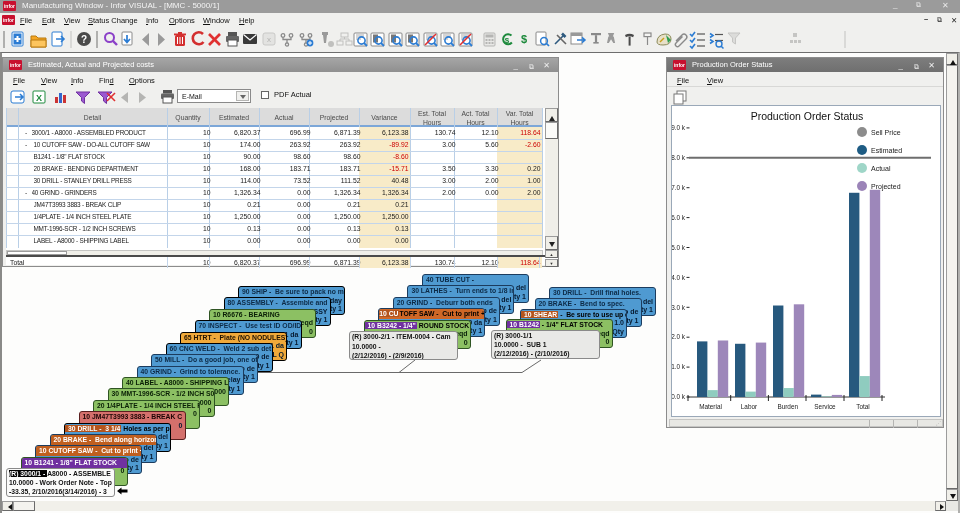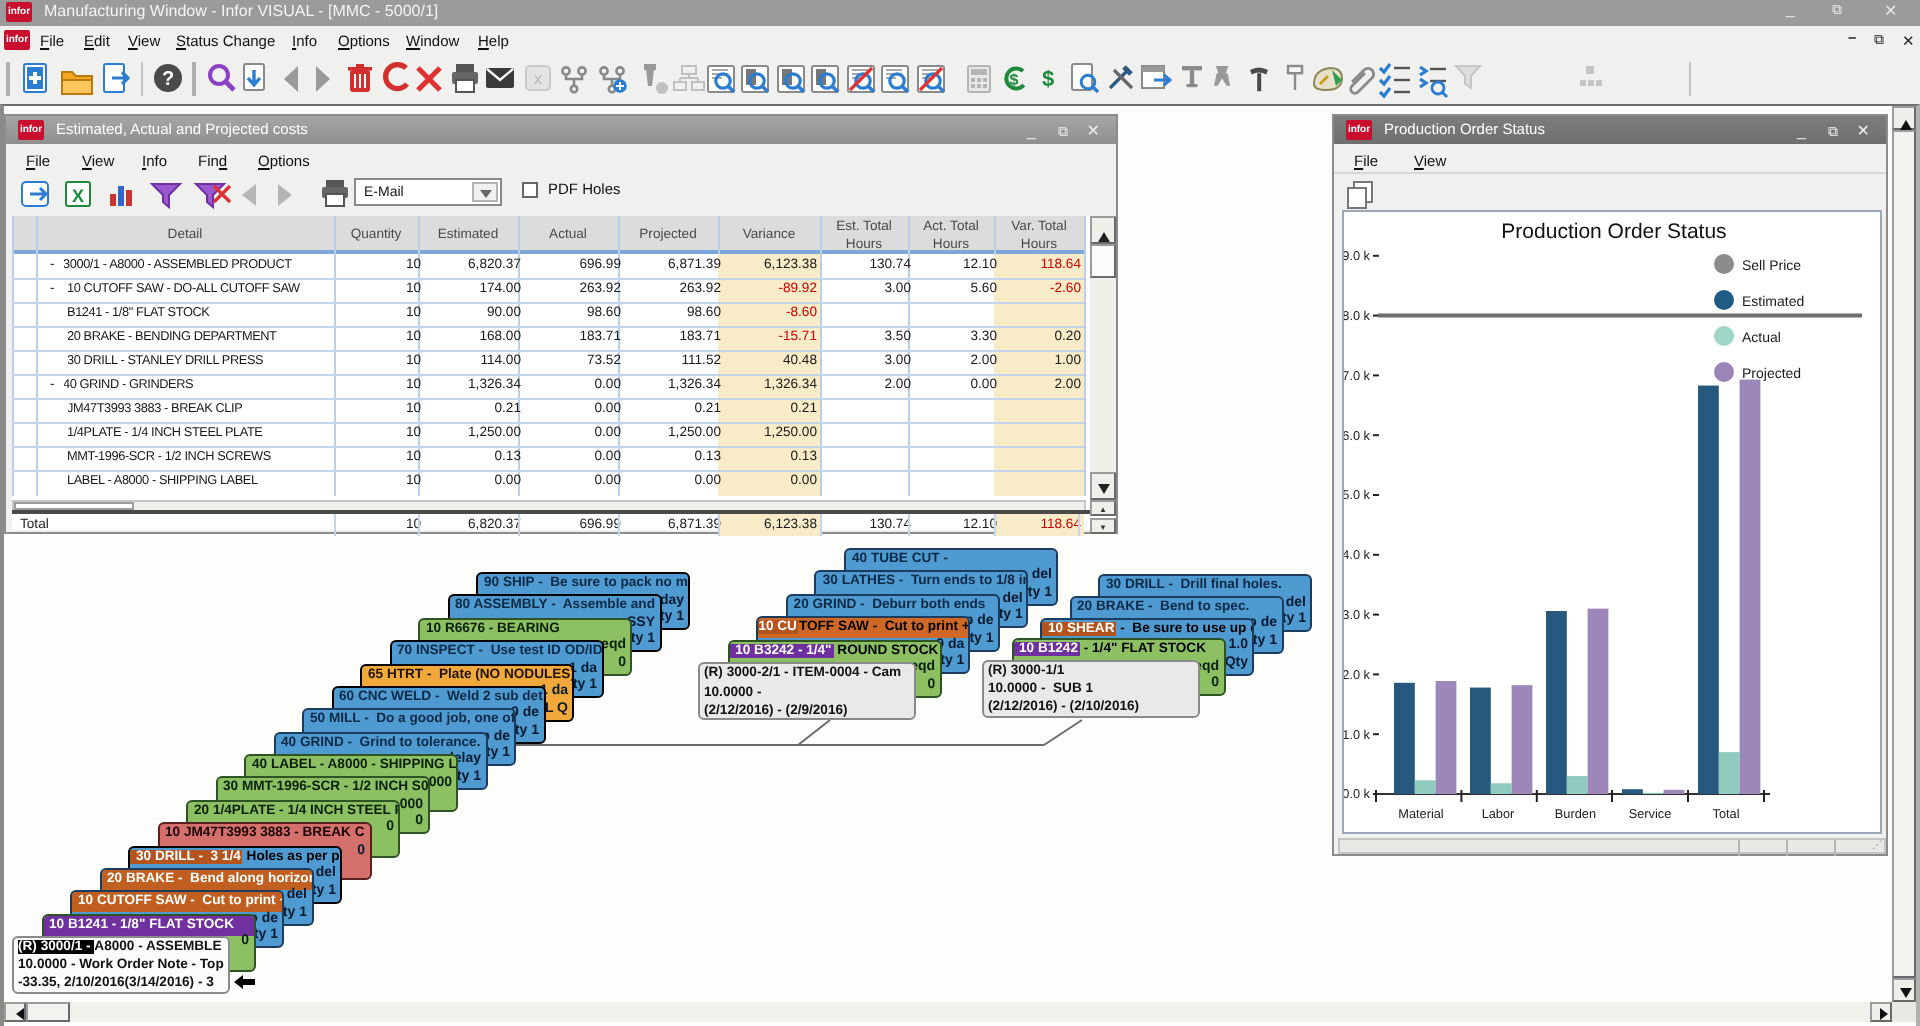--- a/index.html
+++ b/index.html
@@ -431,21 +431,21 @@
           </g>
           <path d="M125 5 l-7 5.5 l7 5.5 z" fill="#b5b5b3"></path>
           <path d="M136 5 l7 5.5 l-7 5.5 z" fill="#b5b5b3"></path>
           <g transform="translate(158,3)">
             <rect x="2" y="0" width="9" height="3.5" fill="#555"></rect>
             <rect x="0" y="3.5" width="13" height="5.5" rx="1" fill="#666"></rect>
             <rect x="2" y="7" width="9" height="6" fill="#fff" stroke="#555"></rect>
           </g>
         </svg><div style="position:absolute;left:174px;top:2px;width:74px;height:14px;background:#fff;border:1px solid #8a8a8a;font-size:7px;line-height:13px;padding-left:4px;color:#111">E-Mail<span style="position:absolute;right:1px;top:1px;width:13px;height:10px;background:#f0f0ee;border:1px solid #b5b5b3">
             <i style="position:absolute;left:3px;top:3px;width:0;height:0;border:3px solid transparent;border-top:4px solid #666"></i>
-          </span></div><div style="position:absolute;left:258px;top:4px;width:8px;height:8px;background:#fff;border:1px solid #666"></div><div style="position:absolute;left:271px;top:3px;font-size:7.5px;color:#111">PDF Holes</div></div>
+          </span></div><div style="position:absolute;left:258px;top:4px;width:8px;height:8px;background:#fff;border:1px solid #666"></div><div style="position:absolute;left:271px;top:3px;font-size:7.5px;color:#111">PDF Actual</div></div>
       <div style="position:absolute;left:3px;top:50px;width:552px;height:157px;background:#fff;font-size:6.8px">
         <div style="position:absolute;left:0;top:0;width:536px;height:19px;background:#dcdcdc;border-bottom:2px solid #7da7d8"></div>
         <div class="hcell" style="left:12px;top:6px;width:149px">Detail</div>
         <div class="hcell" style="left:161px;top:6px;width:42px">Quantity</div>
         <div class="hcell" style="left:203px;top:6px;width:50px">Estimated</div>
         <div class="hcell" style="left:253px;top:6px;width:50px">Actual</div>
         <div class="hcell" style="left:303px;top:6px;width:50px">Projected</div>
         <div class="hcell" style="left:353px;top:6px;width:51px">Variance</div>
         <div class="hcell" style="left:404px;top:2px;width:44px">Est. Total<br>Hours</div>
         <div class="hcell" style="left:448px;top:2px;width:43px">Act. Total<br>Hours</div>

